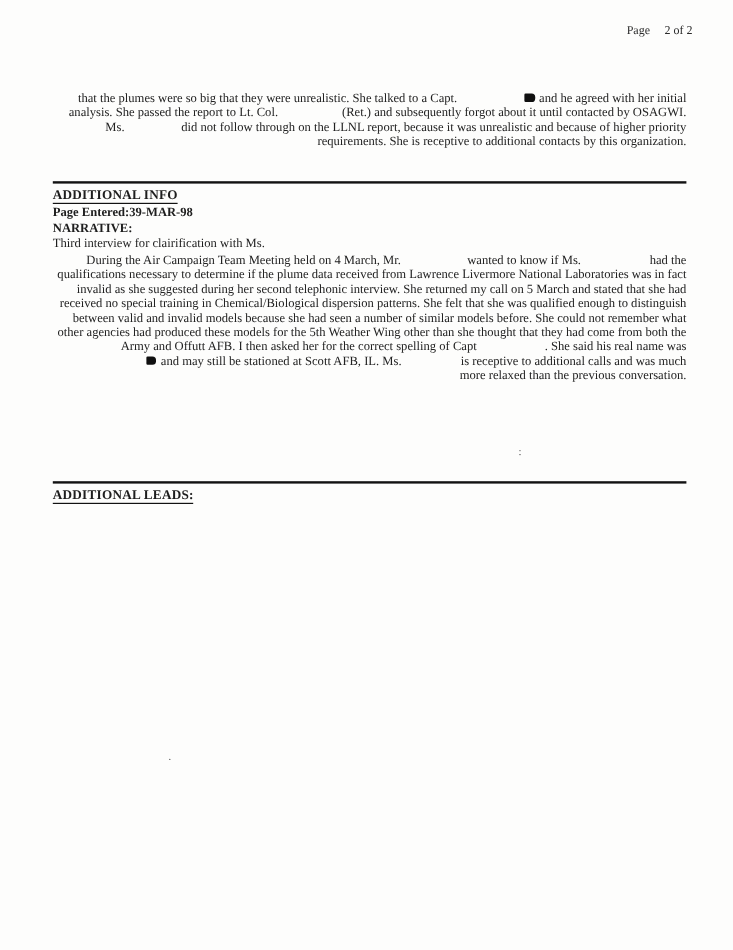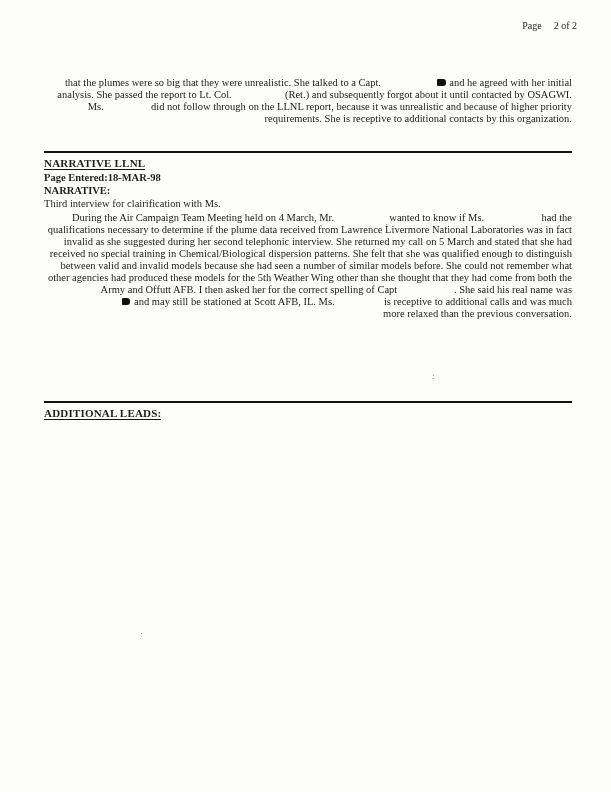--- a/index.html
+++ b/index.html
@@ -62,24 +62,24 @@
 <div class="page">
 
   <div class="page-header">
     <span>Page</span><span class="page-num">2 of 2</span>
   </div>
 
   <div class="content intro-para body-text" style="position:absolute;">that the plumes were so big that they were unrealistic.  She talked to a Capt. <span class="gap" style="width: 52px;"></span><span class="redact-mark" style="width: 9px;"></span> and he agreed with her initial analysis.  She passed the report to Lt. Col. <span class="gap" style="width: 48px;"></span> (Ret.) and subsequently forgot about it until contacted by OSAGWI.  Ms. <span class="gap" style="width: 42px;"></span> did not follow through on the LLNL report, because it was unrealistic and because of higher priority requirements.  She is receptive to additional contacts by this organization.</div>
 
   <div class="content section sec-narrative" style="position:absolute;">
     <div>
-      <span class="section-title">NARRATIVE LLNL</span>
+      <span class="section-title">ADDITIONAL INFO</span>
     </div>
     <div class="field-row">
-      <span class="field-label">Page Entered:</span><span class="bold">18-MAR-98</span>
+      <span class="field-label">Page Entered:</span><span class="bold">39-MAR-98</span>
     </div>
     <div class="field-row">
       <span class="field-label">NARRATIVE:</span>
     </div>
     <div class="field-row">
       <span>Third interview for clairification with Ms.</span>
     </div>
     <div class="body-text narrative-para">During the Air Campaign Team Meeting held on 4 March, Mr. <span class="gap" style="width: 50px;"></span> wanted to know if Ms. <span class="gap" style="width: 52px;"></span> had the qualifications necessary to determine if the plume data received from Lawrence Livermore National Laboratories was in fact invalid as she suggested during her second telephonic interview.  She returned my call on 5 March and stated that she had received no special training in Chemical/Biological dispersion patterns.  She felt that she was qualified enough to distinguish between valid and invalid models because she had seen a number of similar models before.  She could not remember what other agencies had produced these models for the 5th Weather Wing other than she thought that they had come from both the Army and Offutt AFB.  I then asked her for the correct spelling of Capt <span class="gap" style="width: 54px;"></span>.  She said his real name was <span class="gap" style="width: 58px;"></span><span class="redact-mark" style="width: 8px;"></span> and may still be stationed at Scott AFB, IL.  Ms. <span class="gap" style="width: 44px;"></span> is receptive to additional calls and was much more relaxed than the previous conversation.</div>
   </div>
 

